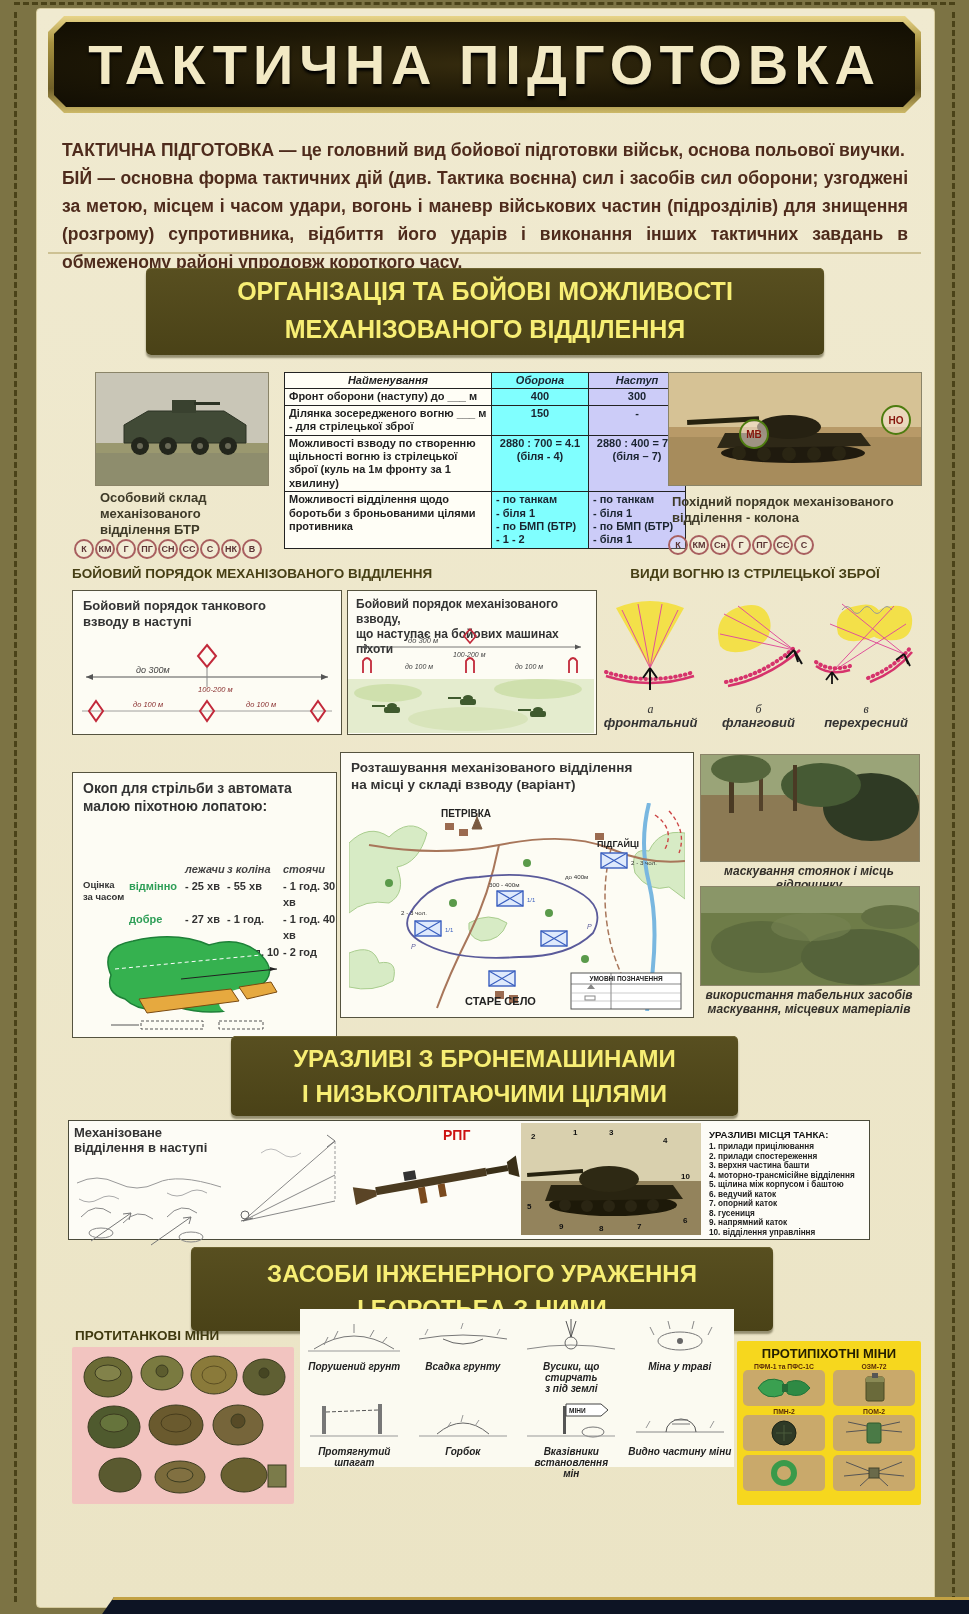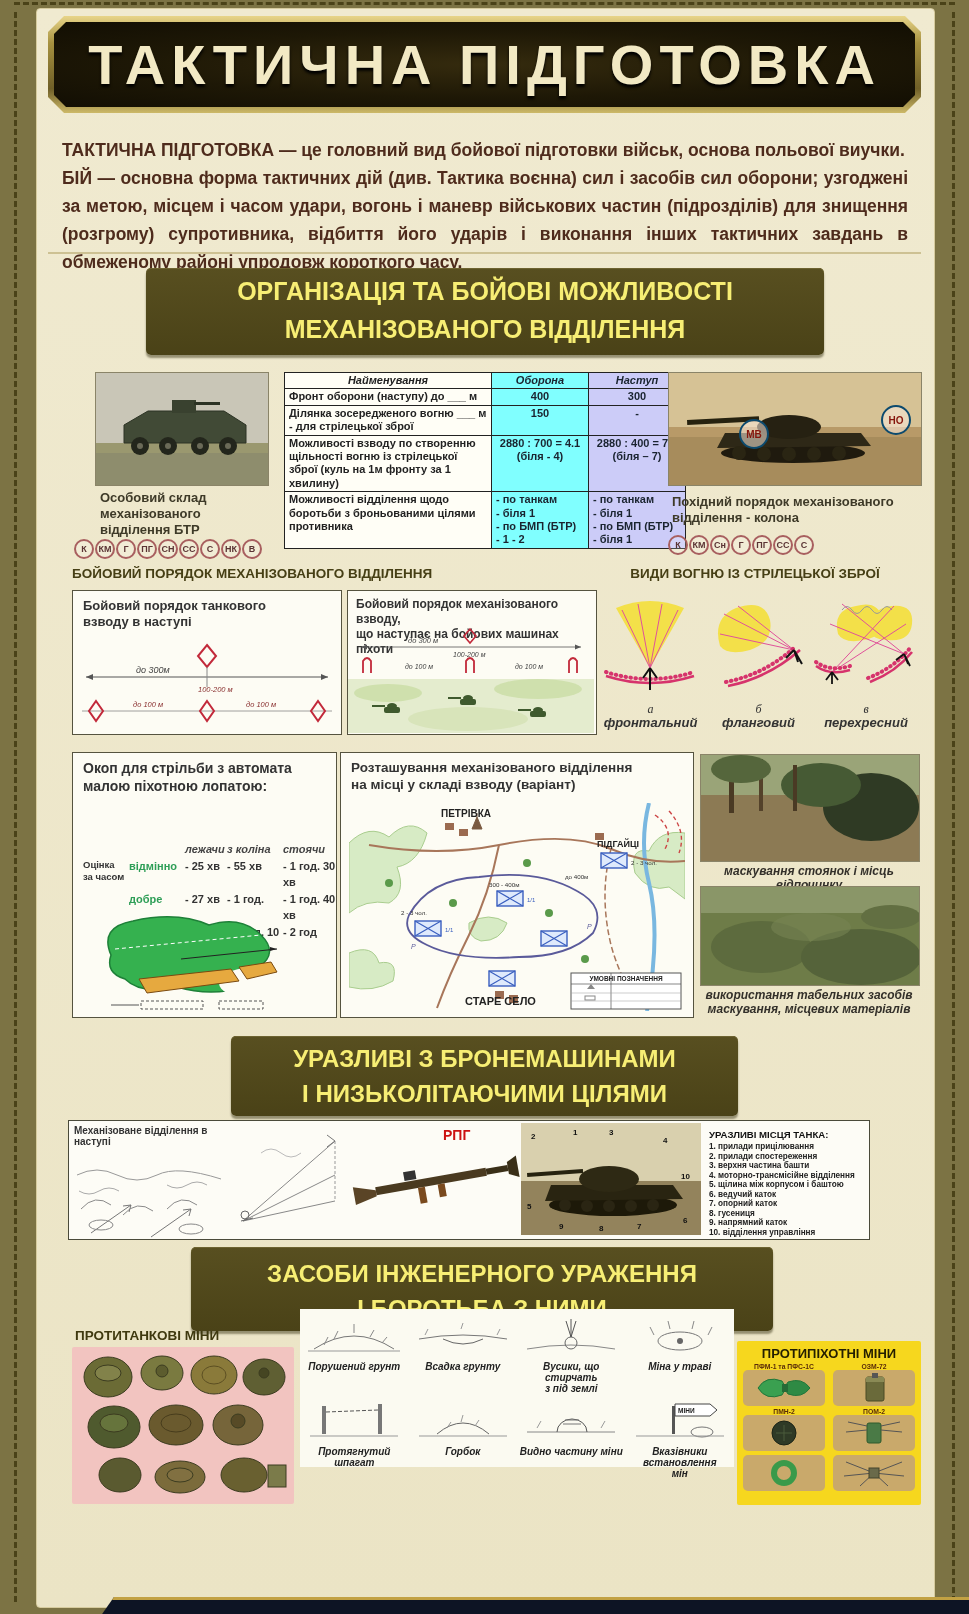--- a/index.html
+++ b/index.html
@@ -28,21 +28,21 @@
 
   .sechdr{background:linear-gradient(180deg,#584f20,#4a4217);color:#f7ee74;text-align:center;
     font-weight:bold;border-radius:5px;box-shadow:0 3px 2px rgba(40,35,5,.45), inset 0 1px 0 #6d6330;}
 
   
   .photo{overflow:hidden;border:1px solid #8a8468;background:#bbb;}
   .cap{color:#3e3a28;font-weight:bold;}
   .badge{display:inline-flex;align-items:center;justify-content:center;width:20px;height:20px;
     border:2px solid #a85f5f;border-radius:50%;color:#5a3434;font-size:9px;font-weight:bold;
     margin-right:1px;background:rgba(255,255,255,.18);box-sizing:border-box;}
-  .mark{position:absolute;width:26px;height:26px;border:2px solid #0c4a6e;border-radius:50%;
+  .mark{position:absolute;width:26px;height:26px;border:2px solid #4d7c0f;border-radius:50%;
     background:rgba(252,235,220,.55);color:#86150c;font-weight:bold;font-size:10px;
     display:flex;align-items:center;justify-content:center;}
 
   
   .orgtable{border-collapse:collapse;font-size:11px;line-height:1.22;background:#fffef6;}
   .orgtable th,.orgtable td{border:1.4px solid #222;padding:1px 4px;vertical-align:top;}
   .orgtable th{font-style:italic;text-align:center;font-weight:bold;color:#222;}
   .orgtable .n{font-weight:bold;color:#222;white-space:pre-line;width:198px;}
   .orgtable .d{background:#80ffff;text-align:center;font-weight:bold;color:#1a2430;white-space:pre-line;width:88px;}
   .orgtable .o{background:#ccccf8;text-align:center;font-weight:bold;color:#1a2430;white-space:pre-line;width:88px;}
@@ -289,21 +289,21 @@
   </div>
   <div class="abs fire-lab" style="left:706px;top:703px;width:105px;">
     <i>б</i>
     <b>фланговий</b>
   </div>
   <div class="abs fire-lab" style="left:812px;top:703px;width:108px;">
     <i>в</i>
     <b>перехресний</b>
   </div>
 
-  <div class="abs wbox" style="left:72px;top:752px;width:263px;height:264px;">
+  <div class="abs wbox" style="left:72px;top:772px;width:263px;height:264px;">
     <div class="btitle" style="font-size:14px;">Окоп для стрільби з автомата
 малою піхотною лопатою:</div>
     <div class="abs tr-rowlab" style="left:10px;top:106px;">Оцінка
 за часом</div>
     <div class="abs tr-grid" style="left:56px;top:88px;">
       <div></div>
       <div class="h">лежачи</div>
       <div class="h">з коліна</div>
       <div class="h">стоячи</div>
       <div class="g">відмінно</div>
@@ -422,21 +422,21 @@
   <div class="abs capt-it" style="left:698px;top:988px;width:222px;">використання табельних засобів
 маскування, місцевих матеріалів</div>
 
   <div class="abs sechdr" style="left:231px;top:1036px;width:507px;height:74px;font-size:24px;line-height:1.45;padding-top:6px;">
     <div>УРАЗЛИВІ З БРОНЕМАШИНАМИ</div>
     <div>І НИЗЬКОЛІТАЮЧИМИ ЦІЛЯМИ</div>
   </div>
 
   <div class="abs" style="left:68px;top:1120px;width:800px;height:118px;background:#fdfcf6;border:1.4px solid #4a4a3a;">
     <div class="armor-cell" style="left:2px;width:160px;border-right:1px solid #777;">
-      <div style="font-size:10px;font-weight:bold;color:#333;padding:2px 3px;">Механізоване відділення в наступі</div>
+      <div style="font-size:13px;font-weight:bold;color:#333;padding:2px 3px;">Механізоване відділення в наступі</div>
       <svg width="156" height="94">
         <path d="M6,26 q20,-10 40,0 q20,10 40,0 q20,-10 64,4" stroke="#999" fill="none"></path>
         <path d="M10,60 q14,-16 30,-4 M52,66 q14,-16 30,-4 M96,60 q14,-16 30,-4" stroke="#8a8a8a" fill="none"></path>
         <path d="M20,84 L60,56 M60,56 l-8,1 M60,56 l-2,7 M80,88 L120,60 M120,60 l-8,1 M120,60 l-2,7" stroke="#777" fill="none"></path>
         <path d="M8,42 q10,6 20,0 q10,-6 20,0 M96,36 q10,6 20,0 q10,-6 20,0" stroke="#aaa" fill="none"></path>
         <ellipse cx="30" cy="76" rx="12" ry="5" fill="none" stroke="#888"></ellipse>
         <ellipse cx="120" cy="80" rx="12" ry="5" fill="none" stroke="#888"></ellipse>
       </svg>
     </div>
     <div class="armor-cell" style="left:162px;width:116px;border-right:1px solid #777;">
@@ -586,37 +586,37 @@
       <div class="dm-cell">
         <svg width="100" height="46">
           <path d="M24,38 Q50,16 76,38" stroke="#666" fill="none"></path>
           <path d="M34,32 l4,-6 M48,26 l2,-7 M62,30 l4,-6" stroke="#999" fill="none"></path>
           <path d="M6,40 L94,40" stroke="#999" fill="none"></path>
         </svg>
         <div class="dm-cap">Горбок</div>
       </div>
       <div class="dm-cell">
         <svg width="100" height="46">
-          <path d="M6,36 L94,36" stroke="#888" fill="none"></path>
-          <path d="M36,36 A15,13 0 0 1 66,36" fill="none" stroke="#555"></path>
-          <path d="M42,28 l18,0 M44,24 l14,0" stroke="#777" fill="none"></path>
-          <path d="M16,32 l4,-7 M80,32 l4,-7" stroke="#999" fill="none"></path>
-        </svg>
-        <div class="dm-cap">Видно частину міни</div>
-      </div>
-      <div class="dm-cell">
-        <svg width="100" height="46">
           <rect x="42" y="10" width="3" height="28" fill="#555"></rect>
           <path d="M45,8 L80,8 L87,14 L80,20 L45,20 Z" fill="#fff" stroke="#444"></path>
           <text x="48" y="16.5" font-size="6.5" font-weight="bold" fill="#222">МІНИ</text>
           <ellipse cx="72" cy="36" rx="11" ry="5" fill="none" stroke="#777"></ellipse>
           <path d="M6,40 L94,40" stroke="#999" fill="none"></path>
         </svg>
         <div class="dm-cap">Вказівники встановлення
 мін</div>
+      </div>
+      <div class="dm-cell">
+        <svg width="100" height="46">
+          <path d="M6,36 L94,36" stroke="#888" fill="none"></path>
+          <path d="M36,36 A15,13 0 0 1 66,36" fill="none" stroke="#555"></path>
+          <path d="M42,28 l18,0 M44,24 l14,0" stroke="#777" fill="none"></path>
+          <path d="M16,32 l4,-7 M80,32 l4,-7" stroke="#999" fill="none"></path>
+        </svg>
+        <div class="dm-cap">Видно частину міни</div>
       </div>
     </div>
   </div>
 
   <div class="abs ap-panel" style="left:737px;top:1341px;width:184px;height:164px;">
     <div class="ap-h">ПРОТИПІХОТНІ МІНИ</div>
     <div class="ap-row" style="margin-top:2px;">
       <div class="ap-lab" style="width:82px;">ПФМ-1 та ПФС-1С</div>
       <div class="ap-lab" style="width:82px;">ОЗМ-72</div>
     </div>

